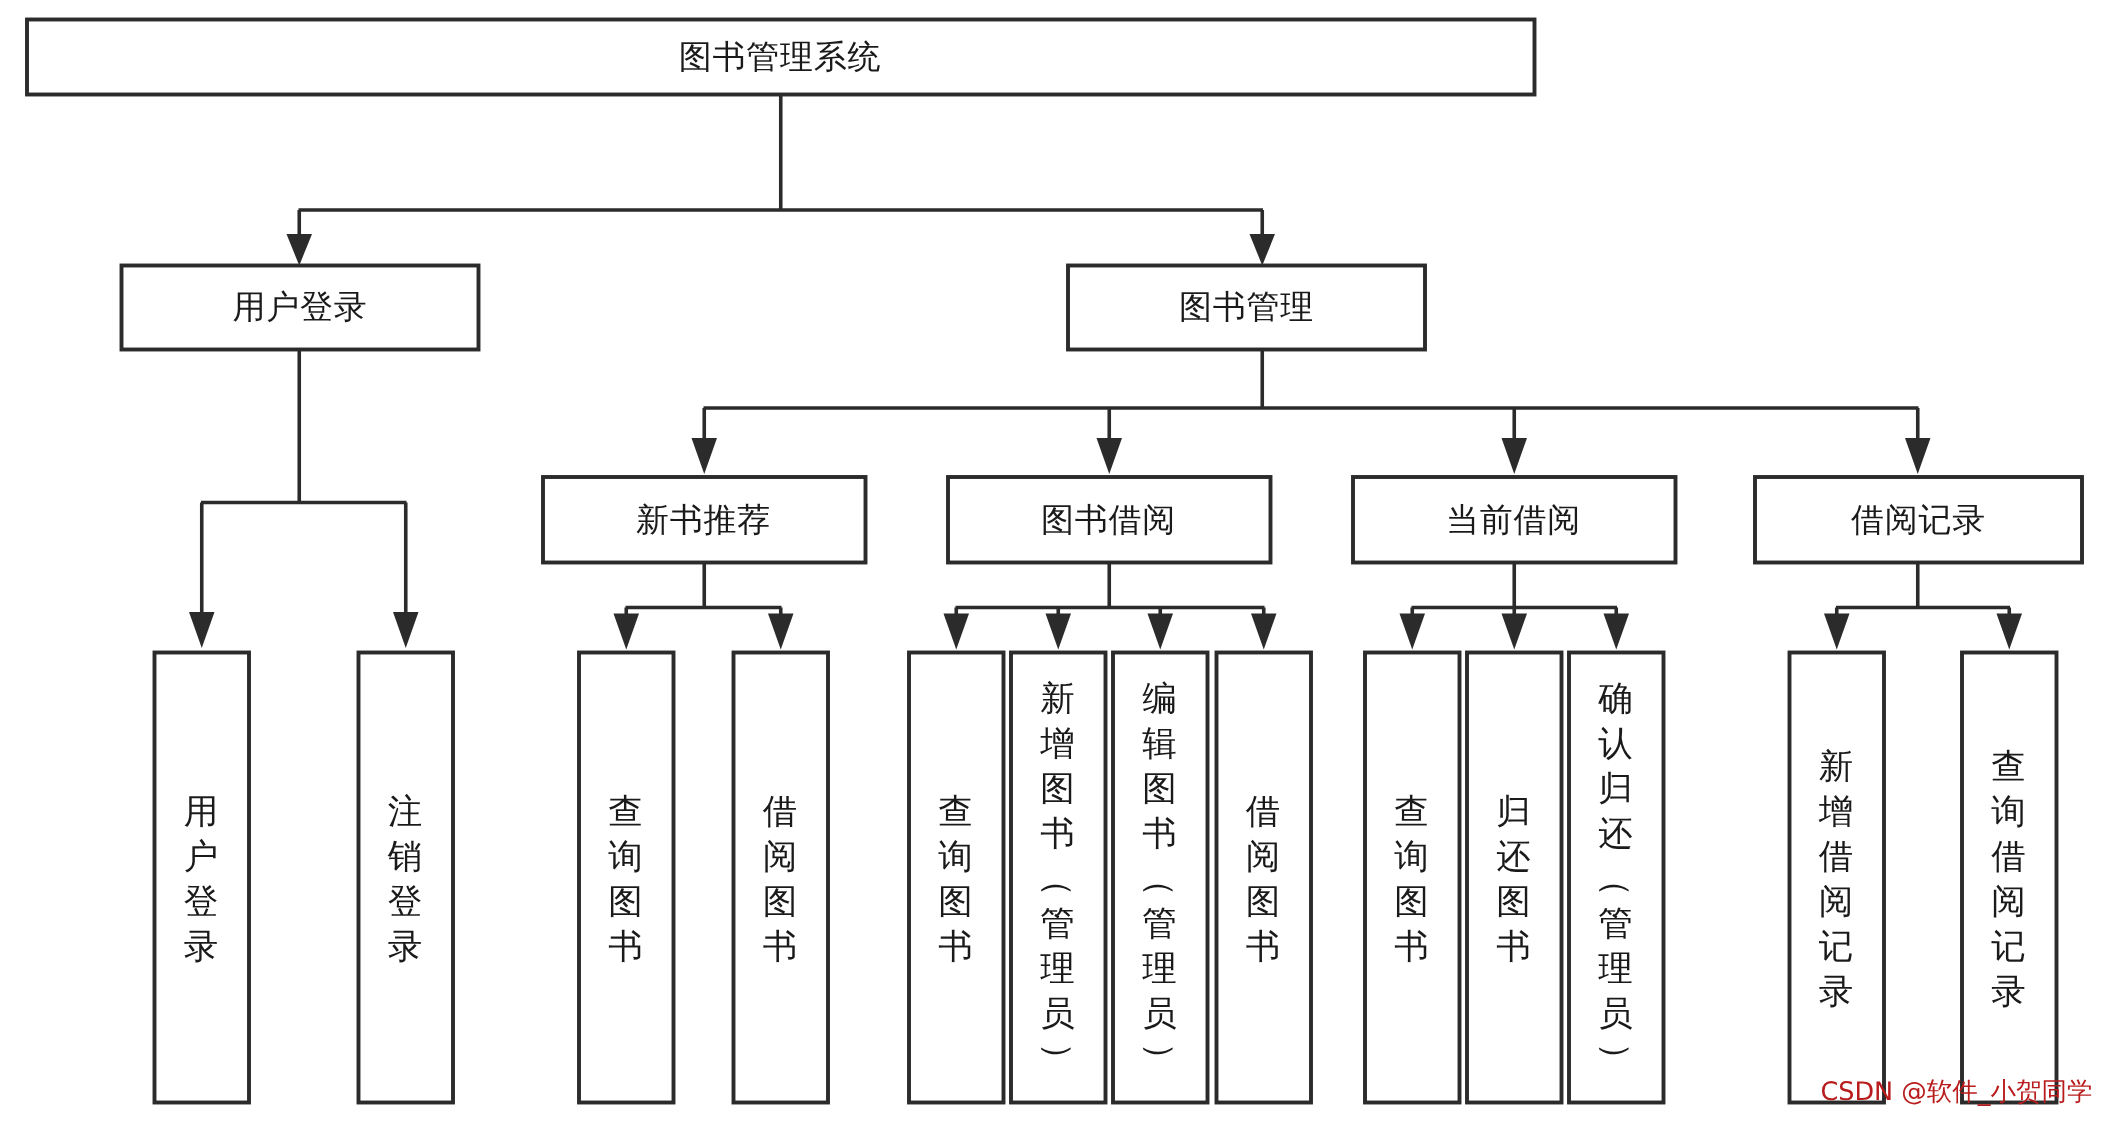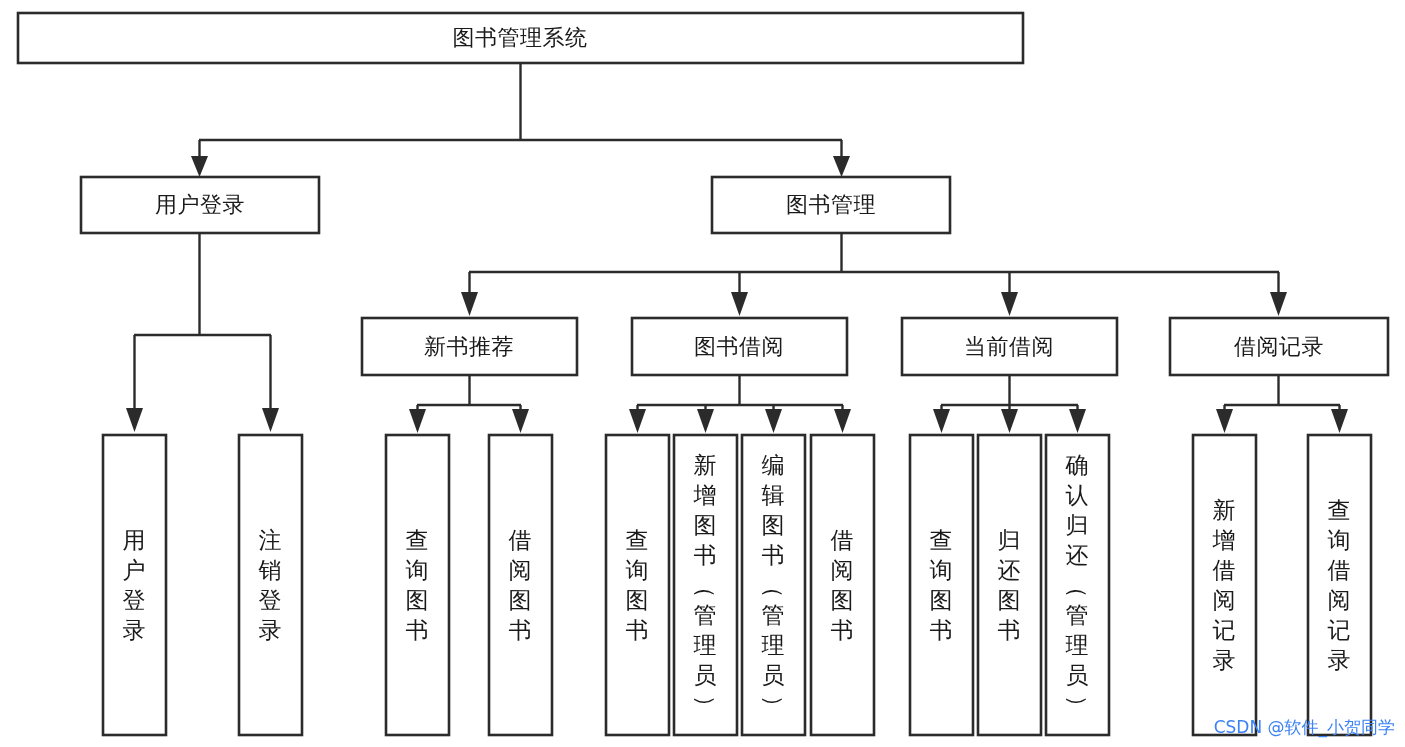--- a/index.html
+++ b/index.html
@@ -54,21 +54,21 @@
   .arrow-head {
     fill: #2b2b2b;
     stroke: none;
   }
   .watermark {
     position: absolute;
     right: 10px;
     bottom: 8px;
     font-family: "DejaVu Sans", "Liberation Sans", sans-serif;
     font-size: 17px;
-    color: #3b82f6;
+    color: #b91c1c;
     white-space: nowrap;
     user-select: none;
   }
 </style>
 </head>
 <body>
 
 <div id="diagram-root">
   <svg class="tree-canvas" viewBox="0 0 1405 747" xmlns="http://www.w3.org/2000/svg">
 

